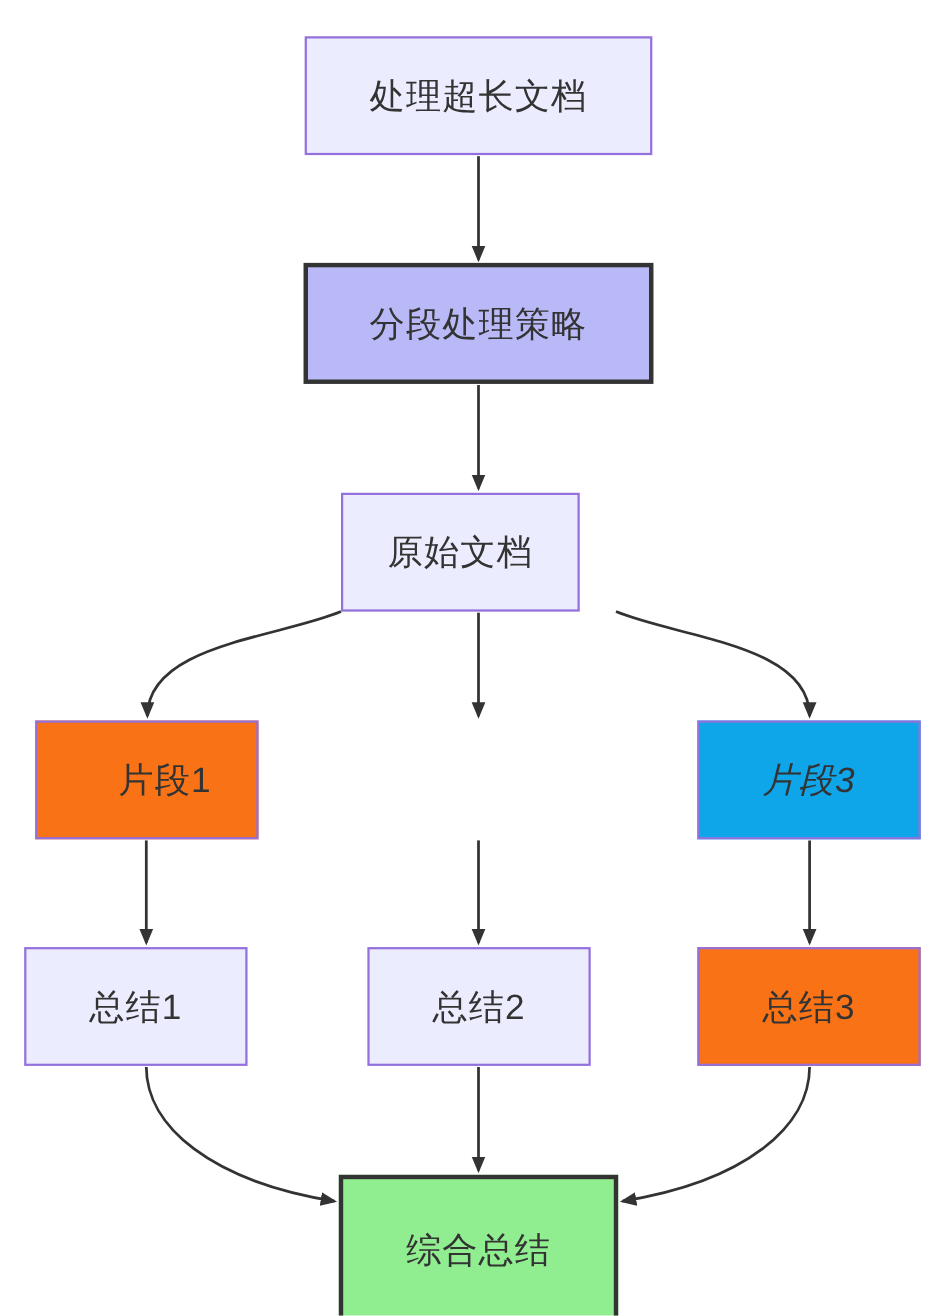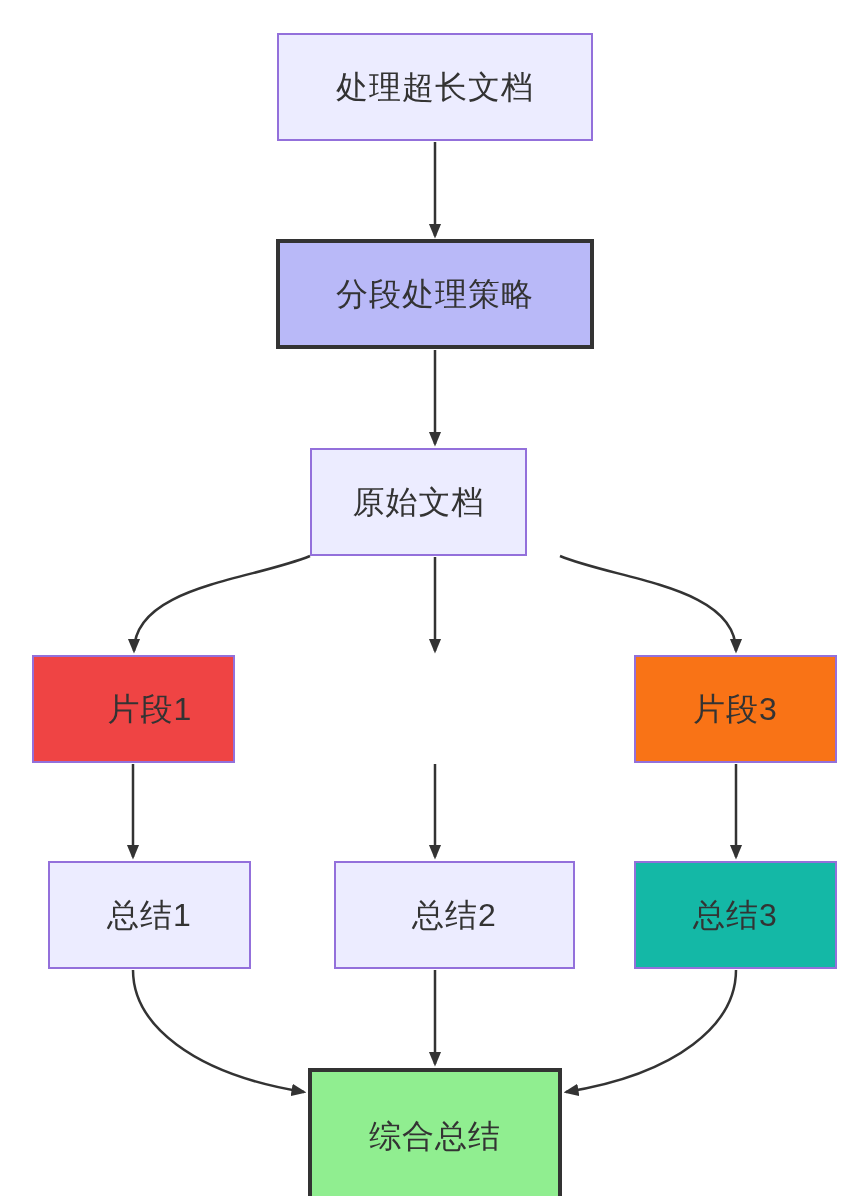--- a/index.html
+++ b/index.html
@@ -36,22 +36,22 @@
     white-space: nowrap;
   }
   .node.thick { border-width: 4px; }
   
   #node-A  { left:277px; top:33px;   width:316px; height:108px; }
   #node-B  { left:276px; top:239px;  width:318px; height:110px; }
   #node-C  { left:310px; top:448px;  width:217px; height:108px; }
   #node-D1 { left:32px;  top:655px;  width:203px; height:108px; }
   #node-D2 { left:334px; top:655px;  width:203px; height:108px; }
   #node-D3 { left:634px; top:655px;  width:203px; height:108px; }
-  #node-E1 { left:48px;  top:861px;  width:203px; height:108px; }
-  #node-E2 { left:334px; top:861px;  width:241px; height:108px; }
+  #node-E1 { left:22px;  top:861px;  width:203px; height:108px; }
+  #node-E2 { left:334px; top:861px;  width:203px; height:108px; }
   #node-E3 { left:634px; top:861px;  width:203px; height:108px; }
   #node-F  { left:308px; top:1068px; width:254px; height:136px; }
 </style>
 </head>
 <body>
 
 <div class="canvas" style="background: rgb(255, 255, 255); color: rgb(51, 51, 51);">
 
   <svg class="edges" viewBox="0 0 852 1196" xmlns="http://www.w3.org/2000/svg">
     <defs>
@@ -79,38 +79,38 @@
   </div>
 
   <div class="node" id="node-A" style="background: rgb(236, 236, 255); border-color: rgb(147, 112, 219);">
     <span class="label">处理超长文档</span>
   </div>
 
   <div class="node" id="node-C" style="background: rgb(236, 236, 255); border-color: rgb(147, 112, 219);">
     <span class="label">原始文档</span>
   </div>
 
-  <div class="node" id="node-D1" style="background: #ef4444; border-color: rgb(147, 112, 219); padding-left: 33px;">
+  <div class="node" id="node-D1" style="background: #f97316; border-color: rgb(147, 112, 219); padding-left: 33px;">
     <span class="label">片段1</span>
   </div>
 
 
-  <div class="node" id="node-D3" style="background: #f97316; border-color: rgb(147, 112, 219);">
+  <div class="node" id="node-D3" style="background: #0ea5e9; border-color: rgb(147, 112, 219); font-style: italic;">
     <span class="label">片段3</span>
   </div>
 
   <div class="node" id="node-E1" style="background: rgb(236, 236, 255); border-color: rgb(147, 112, 219);">
     <span class="label">总结1</span>
   </div>
 
   <div class="node" id="node-E2" style="background: rgb(236, 236, 255); border-color: rgb(147, 112, 219);">
     <span class="label">总结2</span>
   </div>
 
-  <div class="node" id="node-E3" style="background: #14b8a6; border-color: rgb(147, 112, 219);">
+  <div class="node" id="node-E3" style="background: #f97316; border-color: rgb(147, 112, 219);">
     <span class="label">总结3</span>
   </div>
 
   <div class="node thick" id="node-F" style="background: rgb(144, 238, 144); border-color: rgb(51, 51, 51);">
     <span class="label">综合总结</span>
   </div>
 
 </div>
 
 </body></html>

